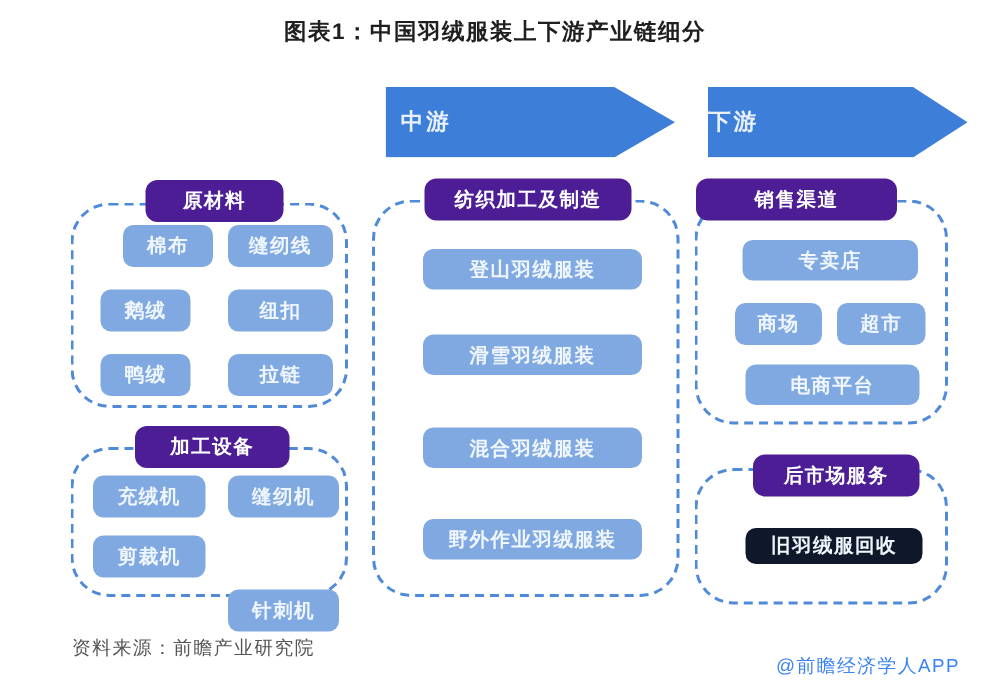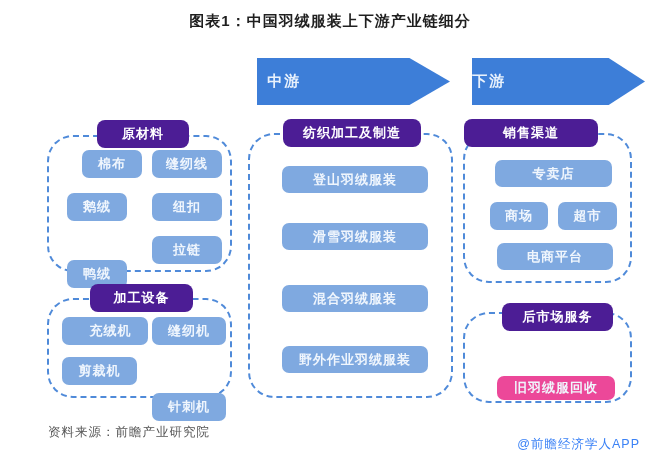--- a/index.html
+++ b/index.html
@@ -38,21 +38,21 @@
   .h1{left:97px;top:120px;width:92px;height:28px;}
   .h2{left:90px;top:284px;width:103px;height:28px;}
   .h3{left:283px;top:119px;width:138px;height:28px;}
   .h4{left:464px;top:119px;width:134px;height:28px;}
   .h5{left:502px;top:303px;width:111px;height:28px;text-align:right;}
   .item{
     position:absolute;background:#7fa9e0;border-radius:7px;color:#f0f6fd;
     font-weight:bold;font-size:13px;letter-spacing:1px;z-index:2;
     display:flex;align-items:center;justify-content:center;
   }
-  .item.light{background:#ec4899;margin-top:24px;}
+  .item.light{background:#0f172a;}
   .footer-src{
     position:absolute;left:48px;top:424px;font-size:12.5px;color:#555555;letter-spacing:1px;
   }
   .footer-wm{
     position:absolute;right:20px;top:404px;font-size:12.5px;color:#3b82f6;letter-spacing:1px;margin-top:32px;
   }
 </style>
 </head>
 <body>
 
@@ -62,26 +62,26 @@
 
   <div class="arrow a2">中游</div>
   <div class="arrow a3">下游</div>
 
   <div class="dashbox g1"></div>
   <div class="ghead h1">原材料</div>
   <div class="item" style="left:67px;top:150px;width:60px;height:28px;margin-left:15px;">棉布</div>
   <div class="item" style="left:152px;top:150px;width:70px;height:28px;">缝纫线</div>
   <div class="item" style="left:67px;top:193px;width:60px;height:28px;">鹅绒</div>
   <div class="item" style="left:152px;top:193px;width:70px;height:28px;">纽扣</div>
-  <div class="item" style="left:67px;top:236px;width:60px;height:28px;margin-top:24px;">鸭绒</div>
+  <div class="item" style="left:67px;top:236px;width:60px;height:28px;">鸭绒</div>
   <div class="item" style="left:152px;top:236px;width:70px;height:28px;">拉链</div>
 
   <div class="dashbox g2"></div>
   <div class="ghead h2">加工设备</div>
-  <div class="item" style="left:62px;top:317px;width:75px;height:28px;padding-left:11px;">充绒机</div>
+  <div class="item" style="left:62px;top:317px;width:75px;height:28px;">充绒机</div>
   <div class="item" style="left:152px;top:317px;width:74px;height:28px;">缝纫机</div>
   <div class="item" style="left:62px;top:357px;width:75px;height:28px;">剪裁机</div>
   <div class="item" style="left:152px;top:357px;width:74px;height:28px;margin-top:36px;">针刺机</div>
 
   <div class="dashbox g3"></div>
   <div class="ghead h3">纺织加工及制造</div>
   <div class="item" style="left:282px;top:166px;width:146px;height:27px;">登山羽绒服装</div>
   <div class="item" style="left:282px;top:223px;width:146px;height:27px;">滑雪羽绒服装</div>
   <div class="item" style="left:282px;top:285px;width:146px;height:27px;">混合羽绒服装</div>
   <div class="item" style="left:282px;top:346px;width:146px;height:27px;">野外作业羽绒服装</div>

